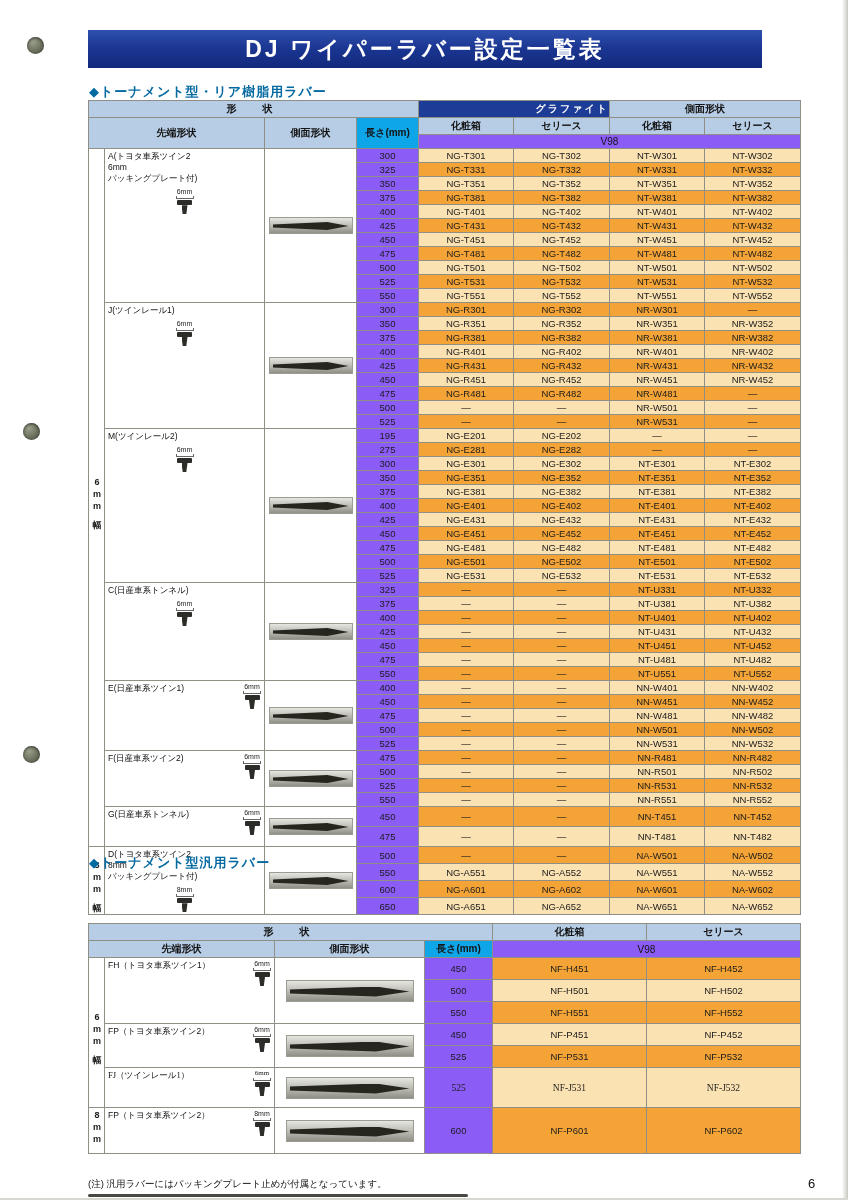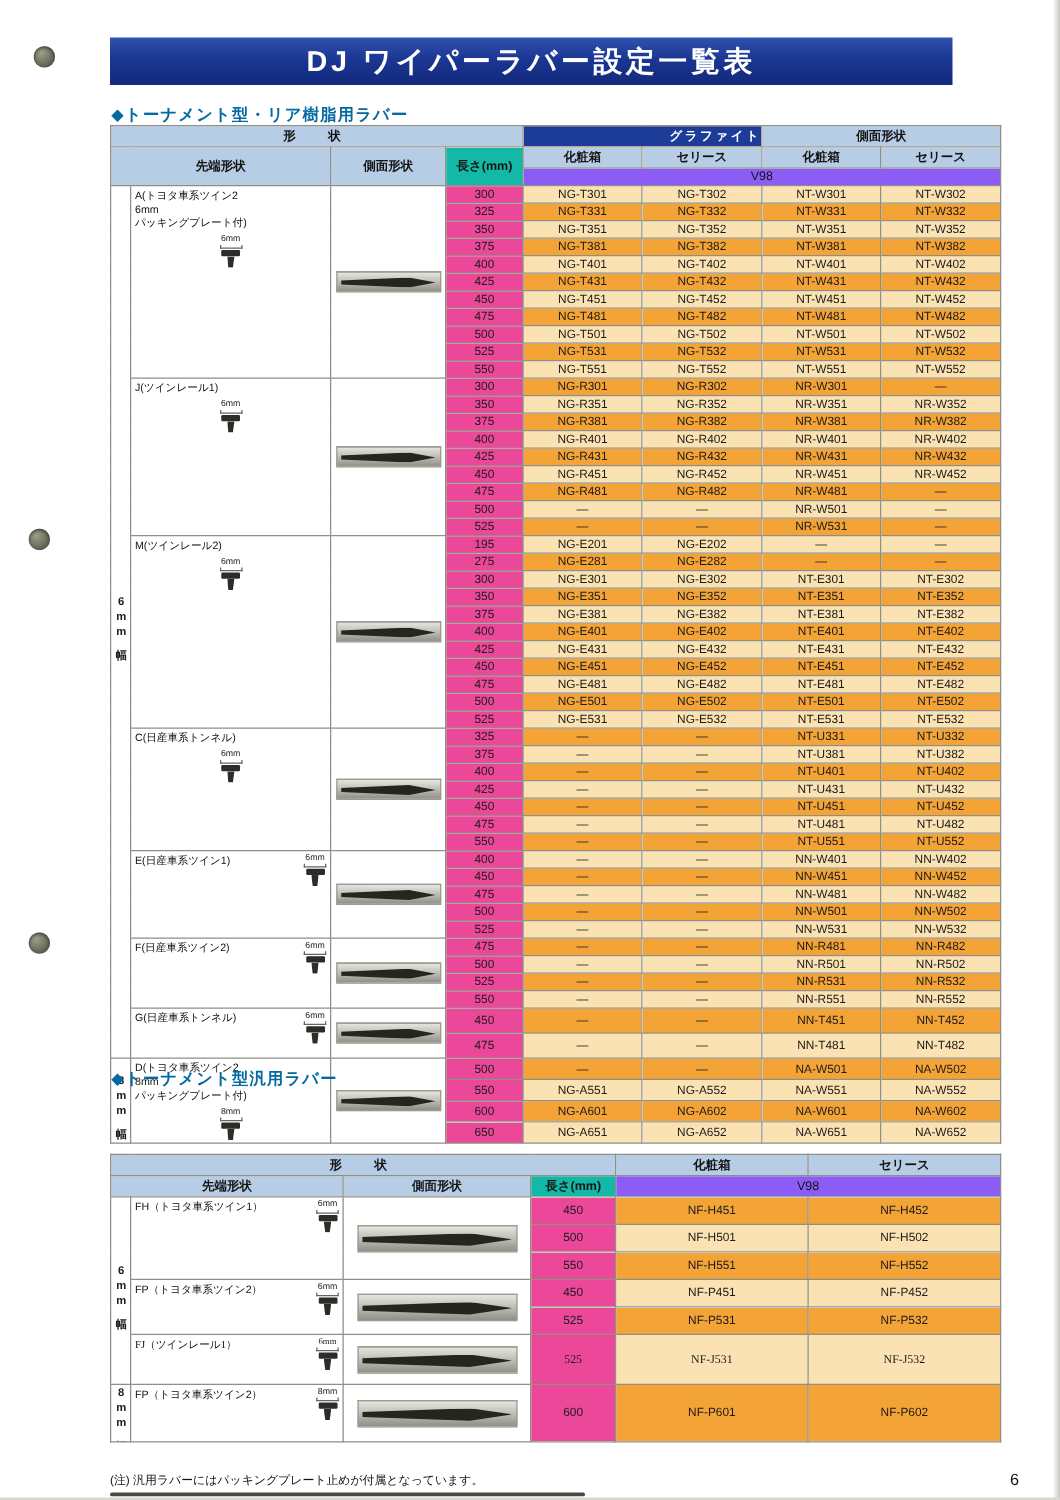--- a/index.html
+++ b/index.html
@@ -35,29 +35,29 @@
 
   
   table { border-collapse:collapse; table-layout:fixed; position:absolute; left:88px; background:#fff; }
   .t1 { top:100px; width:712px; }
   .t2 { top:923px; width:712px; }
   th, td { border:1px solid #8f8f85; overflow:hidden; }
   thead th { background:#b7cde6; font-size:10px; font-weight:bold; color:#141414;
     text-align:center; vertical-align:middle; padding:1px 0; }
   th.graphite { background:#1d3c97; color:#ffffff; letter-spacing:2px;text-align:right; }
   th.shape-h { letter-spacing:8px; }
-  th.length-h { background:#14b8a6; }
+  th.length-h { background:#0ea5e9; }
   th.v98 { background:#8b5cf6; font-weight:normal; }
   .t1 thead tr:nth-child(1) { height:14px; }
   .t1 thead tr:nth-child(2) { height:16px; }
   .t1 thead tr:nth-child(3) { height:13px; }
   .t2 thead tr { height:16px; }
   .t1 tbody tr { height:14px; }
 
-  td.len { background:#ec4899; font-size:9.5px; text-align:center; vertical-align:middle; }
+  td.len { background:#8b5cf6; font-size:9.5px; text-align:center; vertical-align:middle; }
   td.code { font-size:9.5px; text-align:center; vertical-align:middle; }
   tr.light td.code { background:#fbe2b3; }
   tr.dark  td.code { background:#f4a437; }
   td.tip { vertical-align:top; padding:2px 3px; background:#ffffff; }
   td.side { vertical-align:middle; background:#ffffff; }
   td.wband { background:#ffffff; text-align:center; vertical-align:middle; padding:0; }
   .vtext { writing-mode:vertical-rl; text-orientation:upright; font-size:9px; font-weight:bold; letter-spacing:2px; }
 
   .tip-label { font-size:8.5px; line-height:1.3; white-space:pre-line; color:#101010; }
   .tip-wrap.col { display:flex; flex-direction:column; }

